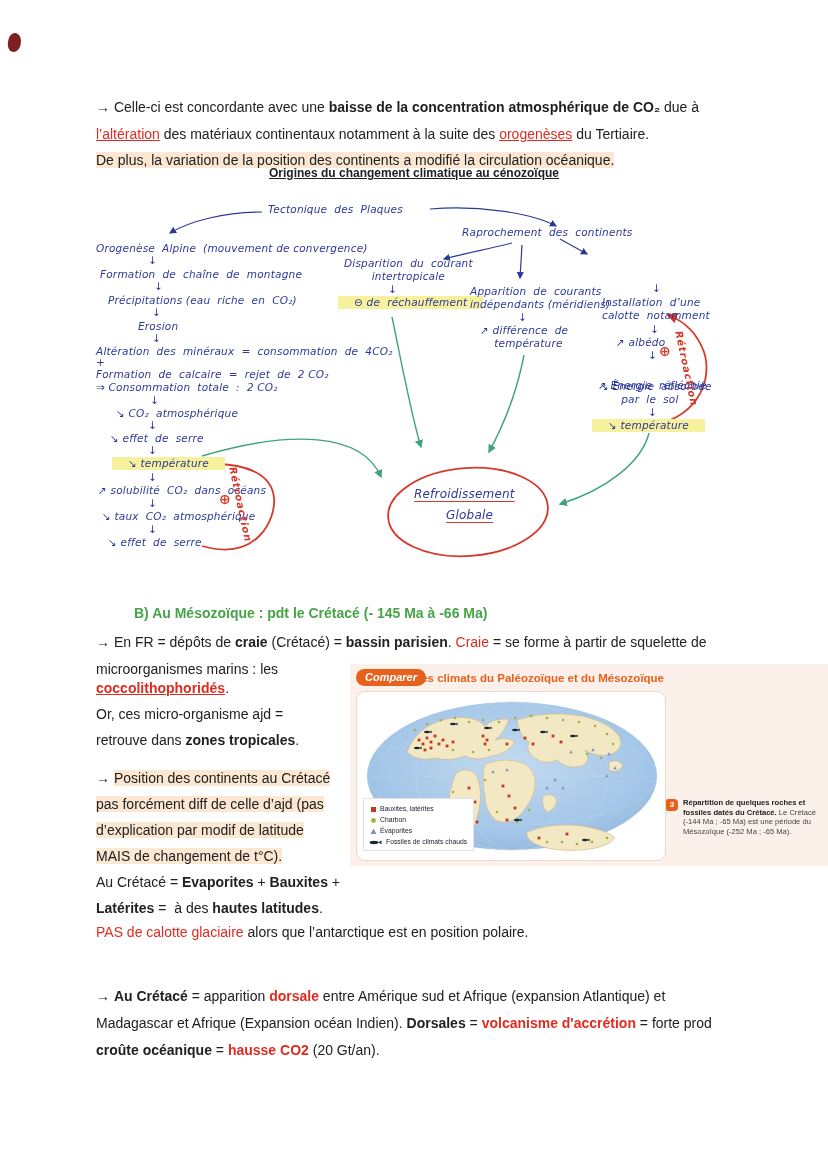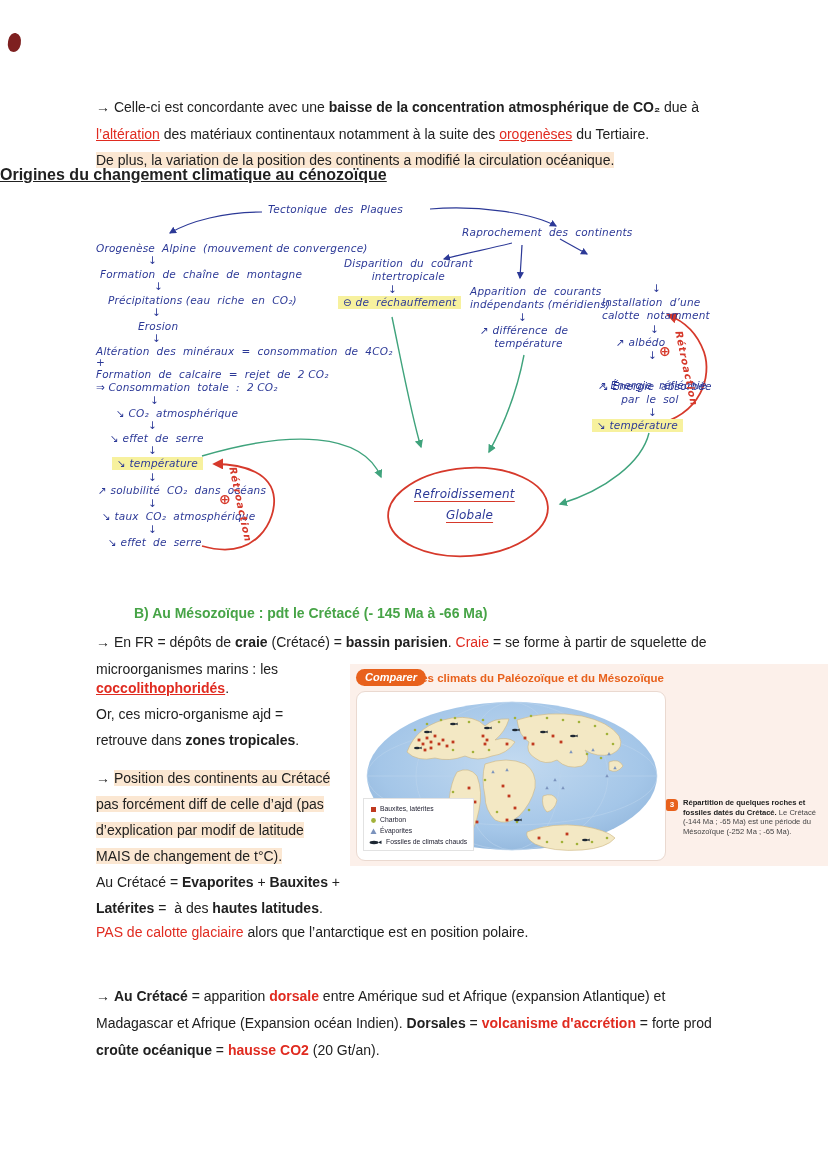--- a/index.html
+++ b/index.html
@@ -7,31 +7,31 @@
         font-family:"Liberation Sans",sans-serif;color:#212121;}
   
   .line{position:absolute;font-size:14px;line-height:20px;white-space:pre-wrap;}
   .seg{white-space:pre-wrap;}
   .seg.b{font-weight:bold;}
   .seg.r{color:#e02b20;}
   .seg.rb{color:#e02b20;font-weight:bold;}
   .seg.ru{color:#e02b20;text-decoration:underline;}
   .seg.rbu{color:#e02b20;font-weight:bold;text-decoration:underline;}
   .seg.hl{background:#fbe7d2;}
-  .diagram-title{position:absolute;left:0;right:0;top:166px;text-align:left;
-                 font-size:16px;font-weight:bold;}
+  .diagram-title{position:absolute;left:0;right:0;top:166px;text-align:center;
+                 font-size:12px;font-weight:bold;}
   .diagram-title span{text-decoration:underline;}
   .b-heading{position:absolute;left:134px;top:605px;font-size:14px;font-weight:bold;color:#47a447;}
   .corner-mark{position:absolute;left:8px;top:33px;width:13px;height:19px;background:#7e2020;
                border-radius:45% 55% 50% 50%;transform:rotate(12deg);}
   
   .dlayer{position:absolute;left:0;top:0;width:828px;height:1169px;pointer-events:none;}
   .dnode{position:absolute;font-family:"DejaVu Sans",sans-serif;font-style:italic;
          font-size:10.5px;line-height:1.25;color:#2c3997;white-space:pre;letter-spacing:.2px;}
-  .dnode.hl{background:#f7f19e;padding:0 5px;}
+  .dnode.hl{background:#f7f19e;padding:0 16px;}
   .dnode.ctr{text-align:center;}
   .dnode.red-rot{color:#d6392b;font-weight:bold;font-size:10px;transform:rotate(78deg);
                  transform-origin:left top;letter-spacing:1px;}
   .dnode.oplus{color:#d6392b;font-style:normal;font-size:14px;font-weight:bold;}
   .dnode.ell{color:#2c3997;font-size:12px;text-decoration:underline;
              text-decoration-color:#d6392b;text-underline-offset:3px;}
   .diagram-svg{position:absolute;left:0;top:195px;}
   
   .fig-panel{position:absolute;left:350px;top:664px;width:478px;height:202px;background:#fcf0ea;}
   .fig-badge{position:absolute;left:6px;top:5px;background:#e8611c;color:#fff;font-weight:bold;

